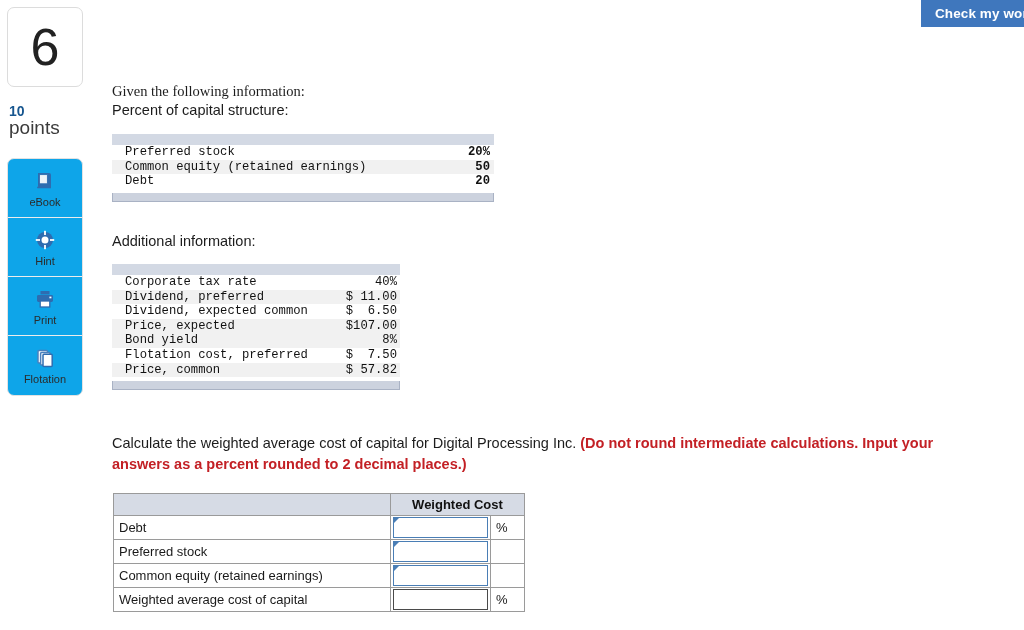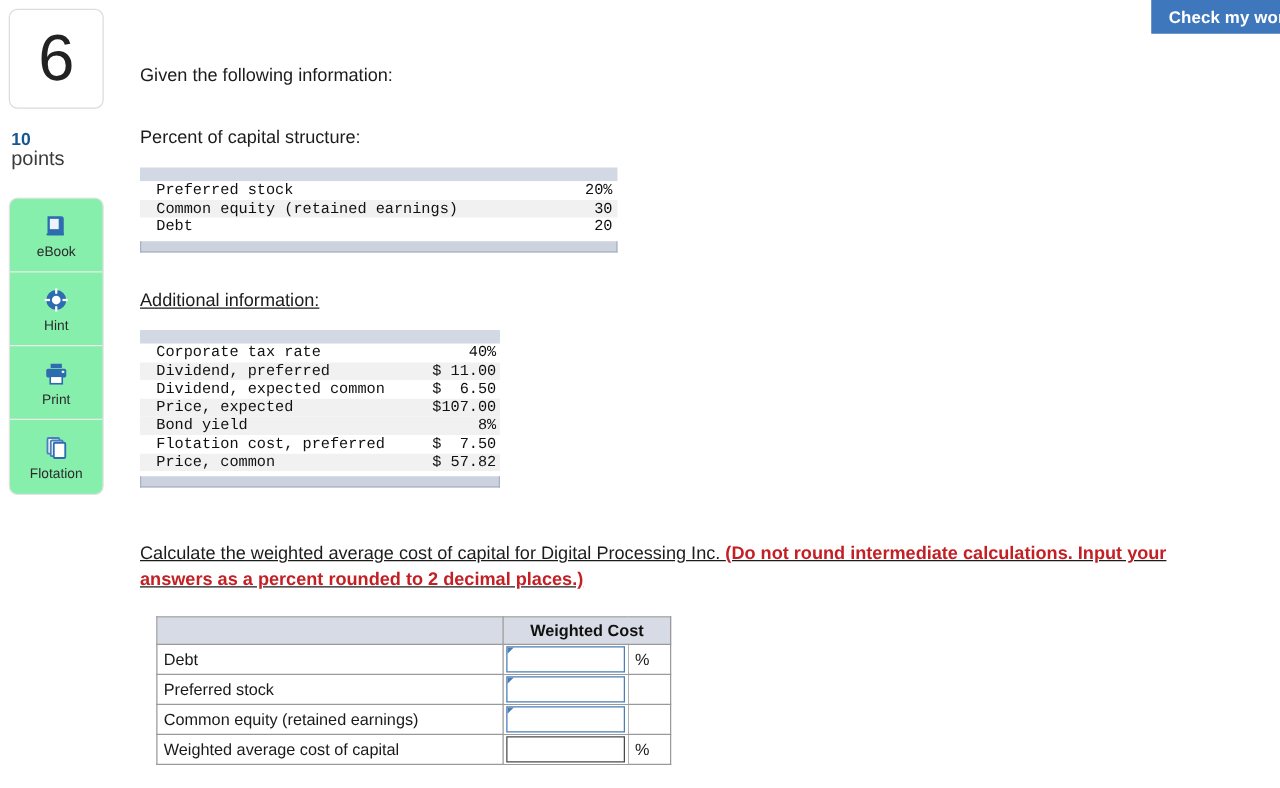--- a/index.html
+++ b/index.html
@@ -64,31 +64,31 @@
     margin-top: 16px;
     padding-left: 2px;
   }
   #points-block .points-value {
     font-size: 14px;
     font-weight: bold;
     color: #17568f;
     line-height: 16px;
   }
   #points-block .points-label {
-    font-size: 16px;
+    font-size: 19px;
     color: #3b3b3b;
     line-height: 17px;
   }
 
   #tool-rail {
     margin-top: 22px;
     width: 76px;
     border: 1px solid #e2e2e2;
     border-radius: 7px;
-    background: #86efac;
+    background: #0ea5e9;
     box-sizing: border-box;
     overflow: hidden;
   }
   .tool-item {
     height: 59px;
     border-bottom: 1px solid #ececec;
     display: flex;
     flex-direction: column;
     align-items: center;
     justify-content: center;
@@ -114,23 +114,23 @@
     position: absolute;
     left: 112px;
     top: 0;
     width: 900px;
   }
   .prose {
     font-size: 14.5px;
     color: #1c1c1c;
     line-height: 19px;
   }
-  #given-line { position: absolute; top: 52px; left: 0; }
+  #given-line { position: absolute; top: 82px; left: 0; font-family: Liberation Serif, serif; }
   #percent-line { position: absolute; top: 101px; left: 0; }
-  #additional-line { position: absolute; top: 232px; left: 0; text-decoration: underline; }
+  #additional-line { position: absolute; top: 232px; left: 0; }
 
   
   .data-table {
     position: absolute;
     font-family: "Liberation Mono", "DejaVu Sans Mono", monospace;
     font-size: 12.2px;
     box-sizing: border-box;
   }
   .dt-headbar {
     height: 11px;
@@ -154,54 +154,52 @@
     border-top: none;
     box-sizing: border-box;
   }
   .dt-gap { height: 4px; background: #ffffff; }
 
   #table-capital-structure {
     top: 134px;
     left: 0;
     width: 382px;
   }
-  #table-capital-structure .dt-value { width: 70px; padding-right: 4px; }
+  #table-capital-structure .dt-value { width: 70px; padding-right: 4px; font-weight: bold; }
 
   #table-additional-info {
     top: 264px;
     left: 0;
     width: 288px;
   }
   #table-additional-info .dt-value { width: 86px; padding-right: 3px; }
 
   
   #question-prompt {
     position: absolute;
     top: 433px;
     left: 0;
     width: 862px;
     font-size: 14.5px;
     line-height: 21px;
     color: #1c1c1c;
-    text-decoration: underline;
   }
   #question-prompt .emphasis {
     color: #c32025;
     font-weight: bold;
   }
 
   
   #answer-table {
     position: absolute;
     top: 493px;
     left: 1px;
     border-collapse: collapse;
     font-size: 13px;
     color: #1a1a1a;
-    margin-left: 12px;
   }
   #answer-table td, #answer-table th {
     border: 1px solid #9a9a9a;
     box-sizing: border-box;
     padding: 0;
   }
   #answer-table th.col-blank {
     width: 277px;
     height: 22px;
     background: #d6dbe5;
@@ -344,21 +342,21 @@
 
   <div id="table-capital-structure" class="data-table">
     <div class="dt-headbar"></div>
     <div class="dt-body">
       <div class="dt-row">
         <span class="dt-label">Preferred stock</span>
         <span class="dt-value">20%</span>
       </div>
       <div class="dt-row alt">
         <span class="dt-label">Common equity (retained earnings)</span>
-        <span class="dt-value">30</span>
+        <span class="dt-value">50</span>
       </div>
       <div class="dt-row">
         <span class="dt-label">Debt</span>
         <span class="dt-value">20</span>
       </div>
     </div>
     <div class="dt-gap"></div>
     <div class="dt-footbar"></div>
   </div>
 

